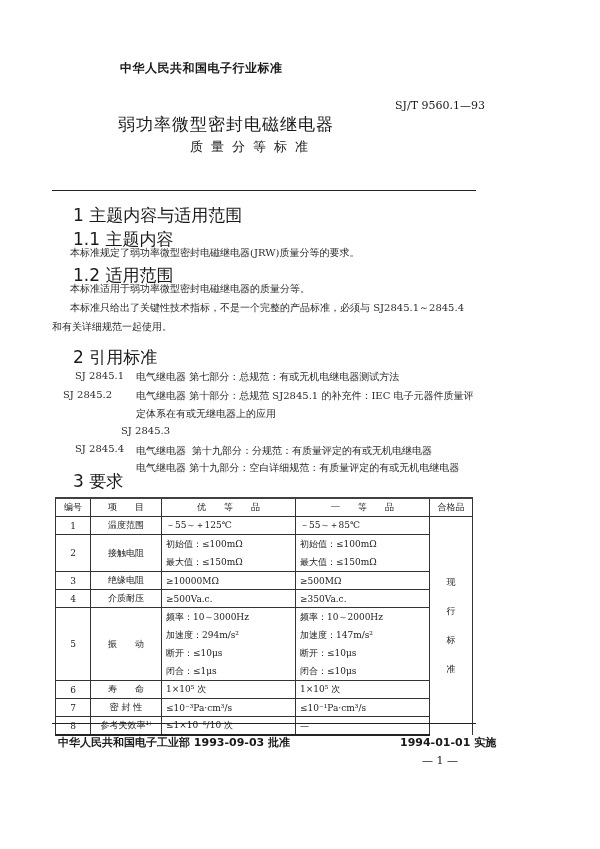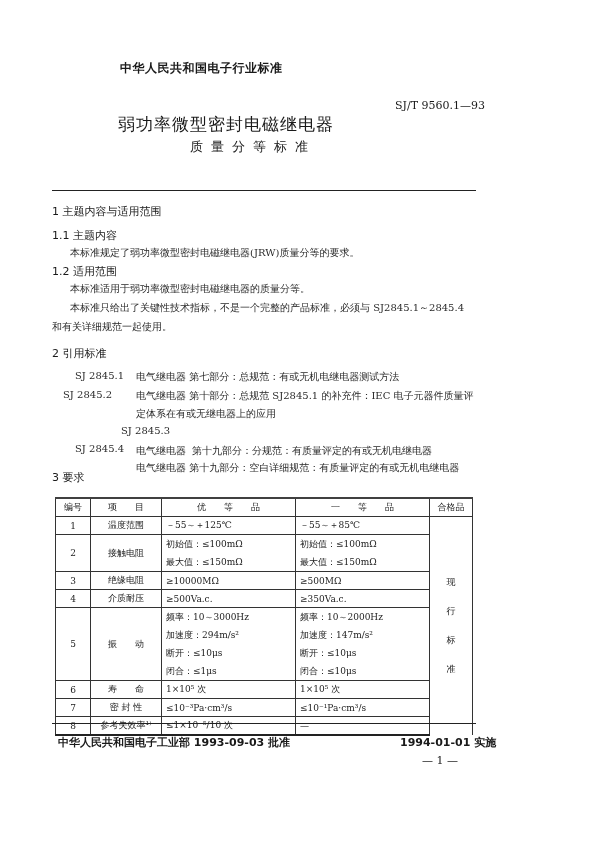--- a/index.html
+++ b/index.html
@@ -8,21 +8,21 @@
     background: #ffffff; color: #1a1a1a;
     font-family: "DejaVu Serif", "Liberation Serif", serif;
   }
   .abs { position: absolute; white-space: nowrap; }
   .sans { font-family: "DejaVu Sans", "Liberation Sans", sans-serif; }
   .hdr-org { left: 120px; top: 60px; font-size: 12px; font-weight: bold; letter-spacing: 0.5px; }
   .std-code { left: 395px; top: 99px; font-size: 11px; }
   .title1 { left: 118px; top: 113px; font-size: 17px; letter-spacing: 1px; }
   .title2 { left: 152px; top: 138px; font-size: 13px; letter-spacing: 8px; margin-left: 38px; }
   .rule { position: absolute; left: 52px; width: 424px; height: 0; border-top: 1.5px solid #222; }
-  .sec { font-size: 11px; }
+  .sec { font-size: 17px; margin-left: 21px; }
   .body-t { font-size: 10px; color: #2a2a2a; }
   table.req {
     position: absolute; left: 55px; top: 497px; width: 418px;
     border-collapse: collapse; font-size: 9px; color: #222;
   }
   table.req th, table.req td {
     border: 1px solid #333; padding: 0 4px; height: 17px; vertical-align: middle;
   }
   table.req tr:first-child th { border-top: 2px solid #404040; }
   table.req th { font-weight: normal; text-align: center; }

